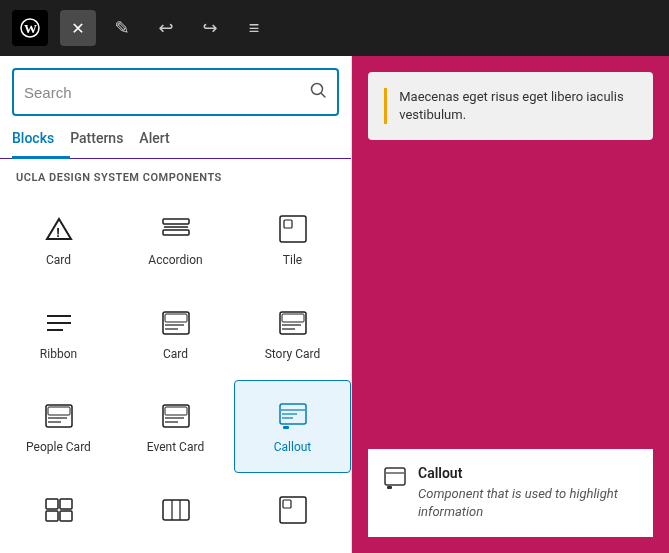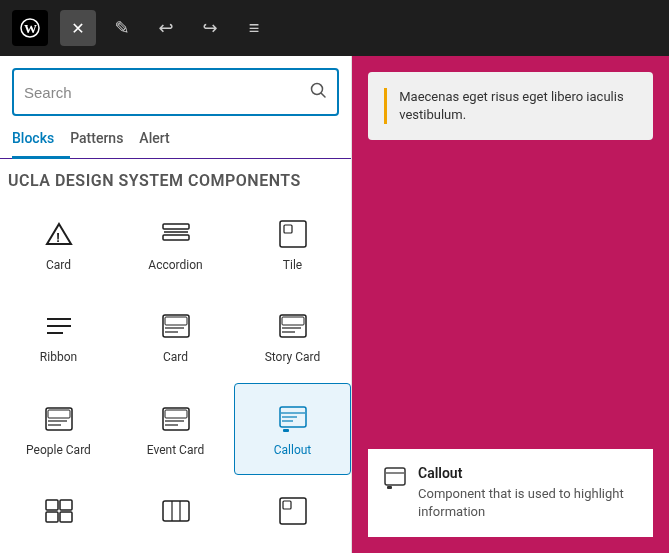--- a/index.html
+++ b/index.html
@@ -118,25 +118,25 @@
       border-bottom: 3px solid transparent;
       margin-bottom: -1px;
     }
     .tab.active {
       color: #007cba;
       border-bottom-color: #007cba;
     }
 
     
     .section-heading {
-      font-size: 16px;
+      font-size: 11px;
       font-weight: 600;
       color: #555;
       letter-spacing: 0.5px;
-      padding: 12px 16px 8px 8px;
+      padding: 12px 16px 8px 16px;
       text-transform: uppercase;
     }
 
     
     .blocks-grid {
       display: grid;
       grid-template-columns: repeat(3, 1fr);
       gap: 0;
       overflow-y: auto;
       flex: 1;
@@ -227,20 +227,21 @@
     .callout-desc-title {
       font-size: 14px;
       font-weight: 600;
       color: #1e1e1e;
       margin-bottom: 4px;
     }
     .callout-desc-text {
       font-size: 13px;
       color: #555;
       line-height: 1.4;
+      font-style: italic;
     }
 
     
     .blocks-grid::-webkit-scrollbar { width: 6px; }
     .blocks-grid::-webkit-scrollbar-thumb { background: #ccc; border-radius: 3px; }
   </style>
 </head>
 <body>
 
 <div class="toolbar">

